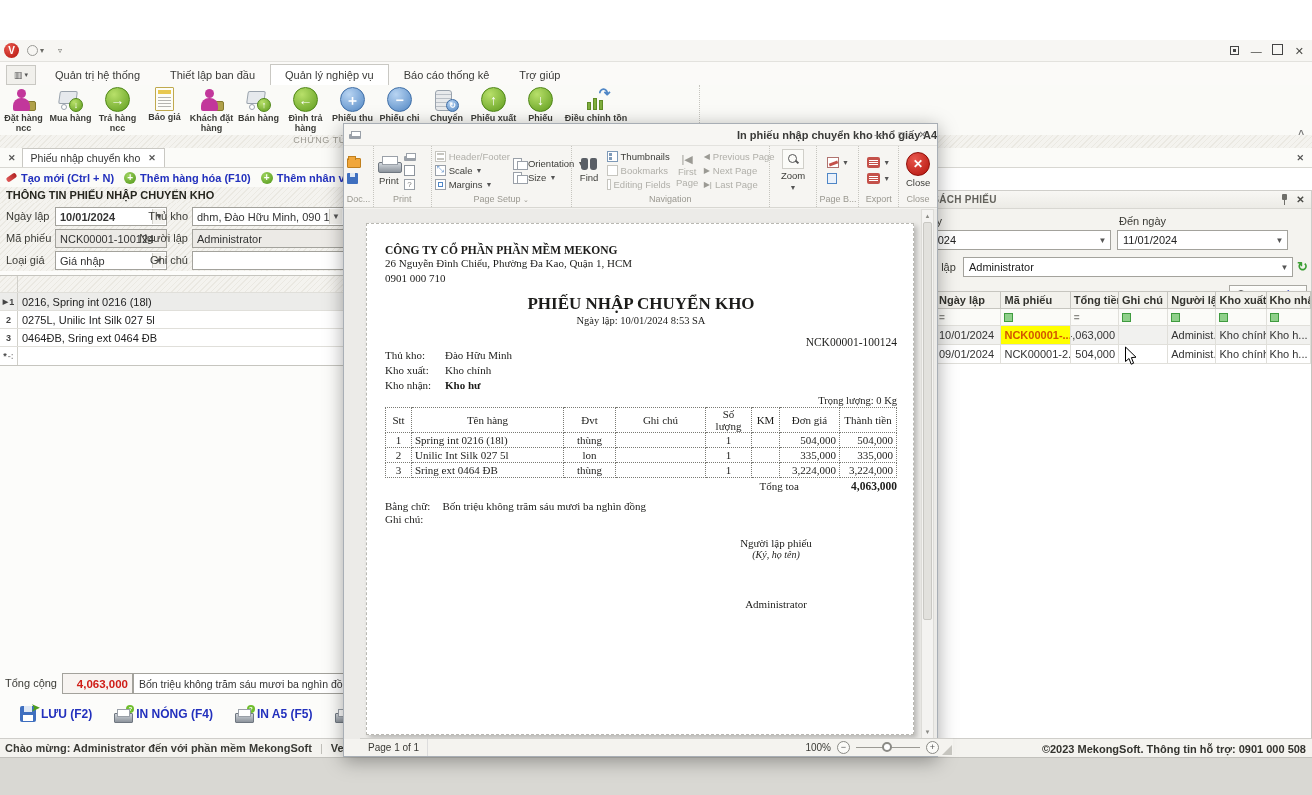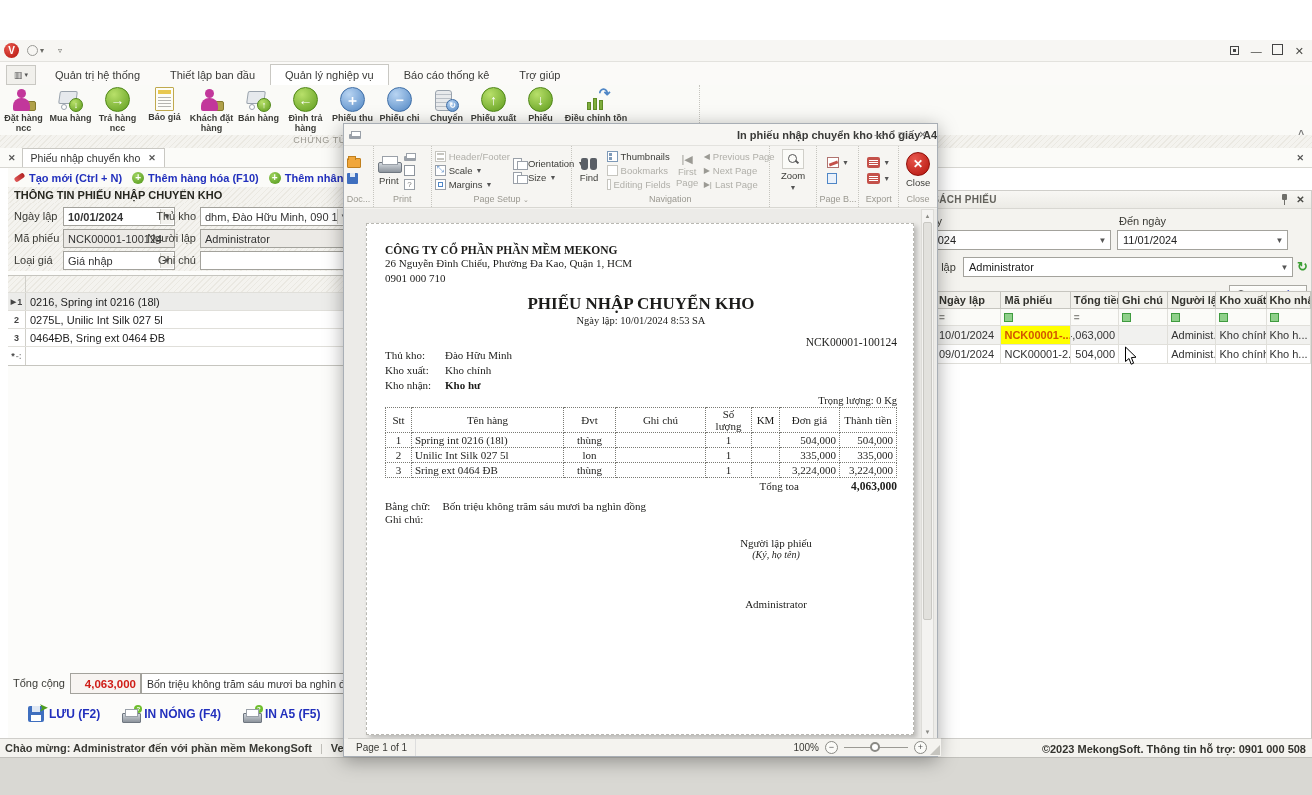--- a/index.html
+++ b/index.html
@@ -68,21 +68,21 @@
   .bars i:nth-child(3){ left:15px; height:10px; }
   .bars .swoosh { position:absolute; right:-2px; top:-2px; color:#4f86c6; font-size:14px; font-weight:bold; }
 
   
   .tabstrip { left:0; top:148px; width:1312px; height:20px; background:#fbfbf8; border-bottom:1px solid #d8d7d2; display:flex; align-items:flex-end; }
   .strip-x { color:#555; font-size:9px; font-weight:bold; padding:0 6px 4px 8px; }
   .doctab { height:19px; background:#fff; border:1px solid #c9c8c3; border-bottom:none; display:flex; align-items:center; gap:8px; padding:0 8px; font-size:10.5px; color:#333; }
   .strip-x-right { margin-left:auto; padding:0 8px 4px 0; color:#555; font-size:9px; font-weight:bold; }
 
   
-  .leftpanel { left:8px; top:168px; width:344px; height:570px; background:#fcfcfa; border-right:1px solid #d8d7d2; overflow:hidden; }
+  .leftpanel { left:0; top:168px; width:344px; height:570px; background:#fcfcfa; border-right:1px solid #d8d7d2; overflow:hidden; }
   .actions { height:19px; display:flex; align-items:center; gap:10px; padding-left:6px; background:#fbfbf8; white-space:nowrap; }
   .actlink { display:flex; align-items:center; gap:4px; color:#2230bd; font-weight:bold; font-size:11px; cursor:pointer; }
   .ic-pencil { width:11px; height:5px; background:linear-gradient(90deg,#e05a5a,#b02020); border-radius:2px; transform:rotate(-35deg); }
   .ic-plus { width:12px; height:12px; border-radius:50%; background:radial-gradient(circle at 35% 30%, #9fd45f, #4e9416); color:#fff; font-size:10px; font-weight:bold; display:flex; align-items:center; justify-content:center; line-height:1; }
   .sectionhdr { height:16px; line-height:16px; padding-left:6px; font-weight:bold; font-size:11px; color:#26261f; }
   .formarea { height:68px; padding-top:3px; }
   .frow { position:relative; height:22px; }
   .flabel { position:absolute; left:6px; top:4px; color:#3a3a35; }
   .flabel2 { position:absolute; left:130px; width:58px; top:4px; text-align:right; color:#3a3a35; }
   .fctl { position:absolute; top:1px; height:19px; border:1px solid #a3a29c; background:#fff; font-size:11px; display:flex; align-items:center; padding-left:4px; }
@@ -226,21 +226,21 @@
   .pg-words { display:flex; gap:12px; font-size:11px; margin-top:8px; }
   .pg-sign { margin-left:auto; margin-right:36px; width:170px; text-align:center; margin-top:10px; font-size:11px; }
   .pg-sign .sub { font-style:italic; font-size:10px; }
   .pg-sign .name { margin-top:38px; }
 
   .vscroll { position:absolute; right:3px; top:0; width:13px; height:530px; background:#f4f3f1; border:1px solid #dddcd8; display:flex; flex-direction:column; align-items:center; }
   .vscroll .arr { font-size:6px; color:#8a8a85; height:12px; line-height:12px; }
   .vscroll .thumb { width:9px; height:398px; background:#e2e1dd; border:1px solid #c9c8c3; border-radius:2px; }
   .vscroll .spacer { flex:1; }
 
-  .dlg-status { position:absolute; left:4px; bottom:0; width:593px; height:18px; background:#f4f3ef; border-top:1px solid #cfceca; display:flex; align-items:center; font-size:10px; color:#3a3a35; }
+  .dlg-status { position:absolute; left:16px; bottom:0; width:593px; height:18px; background:#f4f3ef; border-top:1px solid #cfceca; display:flex; align-items:center; font-size:10px; color:#3a3a35; }
   .dlg-page { padding:0 8px; border-right:1px solid #ddd; height:100%; display:flex; align-items:center; }
   .zoomctl { margin-left:auto; display:flex; align-items:center; gap:6px; padding-right:14px; }
   .zc-btn { width:13px; height:13px; border-radius:50%; border:1px solid #8a8a85; color:#555; font-size:9px; display:flex; align-items:center; justify-content:center; background:#fbfbf8; line-height:1; }
   .zc-track { position:relative; width:64px; height:1px; background:#9b9a94; }
   .zc-thumb { position:absolute; left:26px; top:-5px; width:10px; height:10px; border-radius:50%; border:2px solid #8a8a85; background:#fff; }
   .grip { position:absolute; right:1px; bottom:1px; width:0; height:0; border-left:10px solid transparent; border-bottom:10px solid #c6c5bf; }
 
   .cursor { left:1124px; top:346px; z-index:60; }
 </style>
 </head>

